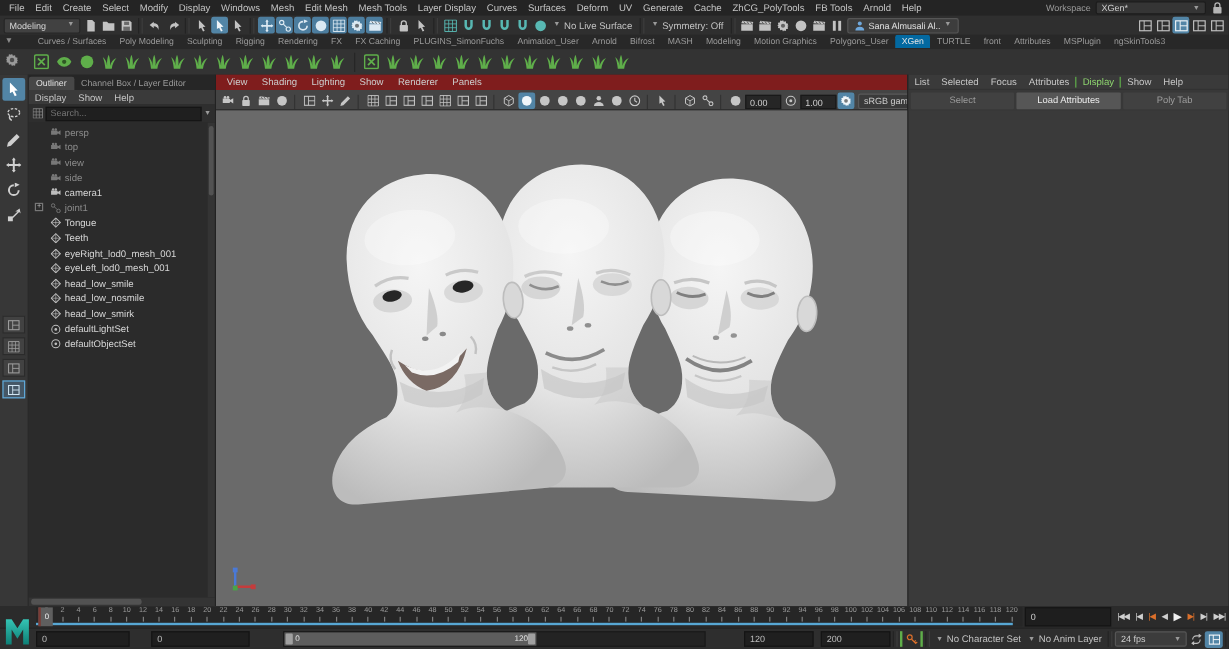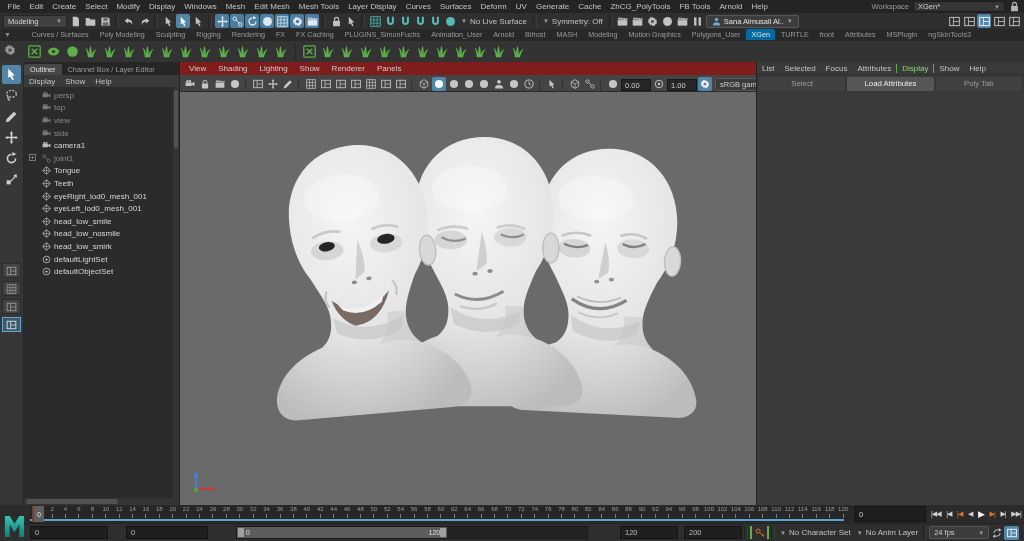--- a/index.html
+++ b/index.html
@@ -725,20 +725,27 @@
     <div class="outliner">
       <div class="ol-tabs">
         <span class="ol-tab active">Outliner</span>
         <span class="ol-tab">Channel Box / Layer Editor</span>
       </div>
       <div class="ol-menus" id="ol-menus">
           <span class="">Display</span>
           <span class="">Show</span>
           <span class="">Help</span>
         </div>
+      <div class="ol-search">
+        <svg class="ic">
+            <use href="#s-grid"></use>
+          </svg>
+        <input placeholder="Search..." style="">
+        <span class="caret">▼</span>
+      </div>
       <div class="ol-list" id="ol-list">
         <div class="ol-vscroll">
             <div class="ol-vthumb"></div>
           </div>
       <div class="ol-item dim">
             <svg class="ic">
               <use href="#s-camera"></use>
             </svg>
             <span>persp</span>
           </div>

